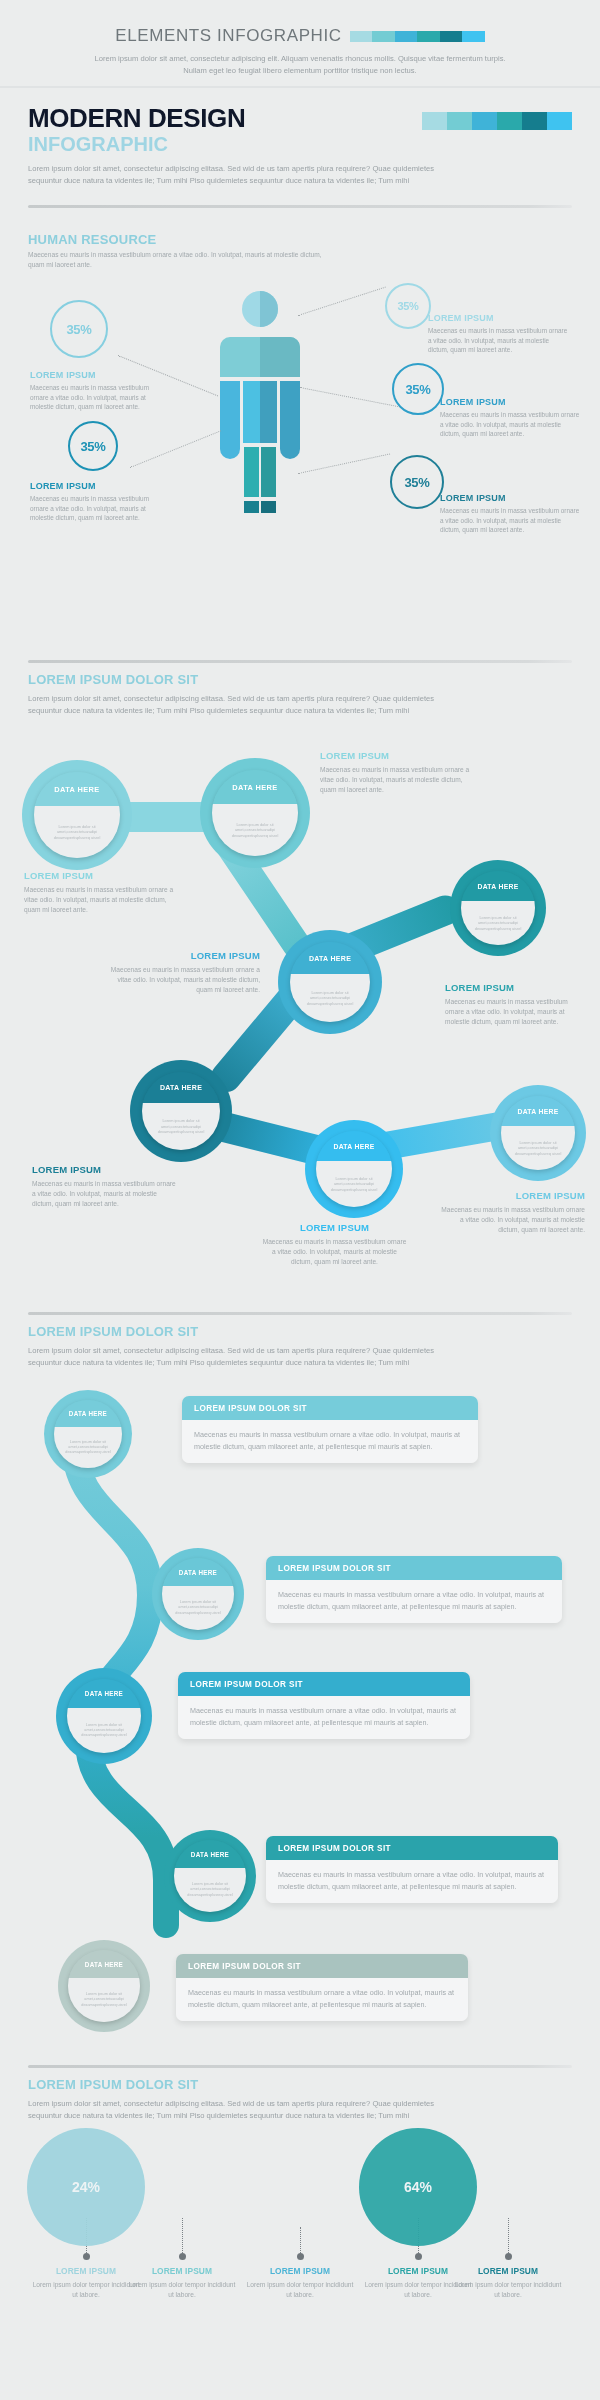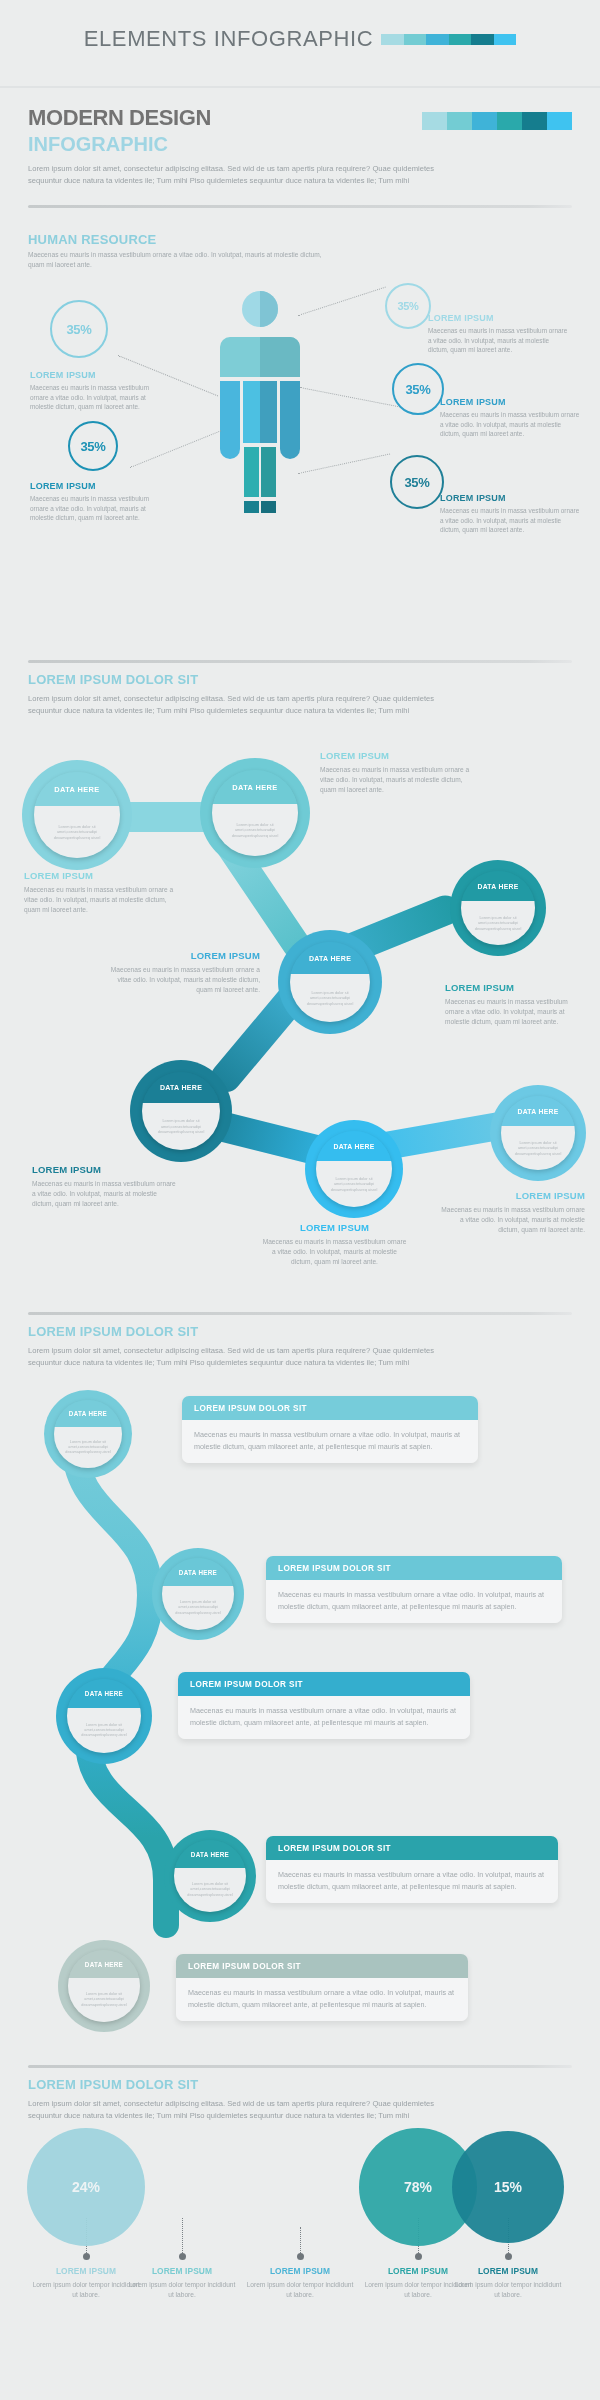--- a/index.html
+++ b/index.html
@@ -13,28 +13,28 @@
 
   
   .sec { position:absolute; left:0; width:600px; }
   .pad { padding-left:28px; padding-right:28px; }
   .rule { height:3px; background:linear-gradient(to right,#c6cacb,#d7dadb 92%,#e4e6e7); border-radius:2px; }
 
   
   #topbar { top:0; height:88px; background:#ebeded; border-bottom:2px solid #e0e3e4; }
   #topbar-inner { padding-top:26px; text-align:center; }
   .eltitle-row { display:flex; align-items:center; justify-content:center; gap:8px; }
-  .eltitle { font-size:22px; letter-spacing:0.6px; color:#6f777b; font-weight:400; }
+  .eltitle { font-size:17px; letter-spacing:0.6px; color:#6f777b; font-weight:400; }
   .swatches { display:flex; height:11px; width:135px; }
   .swatches i { flex:1; display:block; }
   .subtext { margin:7px auto 0; width:420px; font-size:7.6px; line-height:12.2px; color:#9ba2a6; }
 
   
   #mdhead { top:92px; height:108px; }
-  #mdhead .big { font-size:22px; font-weight:bold; color:#737373; letter-spacing:-0.4px; line-height:28px;}
+  #mdhead .big { font-size:26px; font-weight:bold; color:#0f172a; letter-spacing:-0.4px; line-height:28px;}
   #mdhead .big2 { font-size:20px; font-weight:bold; color:#9fd5e3; letter-spacing:0px; line-height:22px; margin-top:1px;}
   .headrow { display:flex; align-items:flex-start; justify-content:space-between; padding-top:12px;}
   .bigswatch { display:flex; height:18px; width:150px; margin-top:8px; }
   .bigswatch i { flex:1; display:block; }
   .leadtext { font-size:7.6px; line-height:12px; color:#9ba2a6; margin-top:8px; width:430px;}
 
   
   .bandrule { margin:0 28px; }
   .sectitle { font-size:13px; font-weight:bold; color:#8fd0dd; letter-spacing:0.2px; margin-top:9px;}
   .secbody { font-size:7.6px; line-height:12px; color:#9ba2a6; margin-top:6px; width:430px;}
@@ -110,20 +110,21 @@
       <div class="eltitle">ELEMENTS INFOGRAPHIC</div>
       <div class="swatches" id="topSwatches">
           <i style="background: rgb(166, 219, 227);"></i>
           <i style="background: rgb(115, 204, 211);"></i>
           <i style="background: rgb(63, 179, 216);"></i>
           <i style="background: rgb(42, 169, 171);"></i>
           <i style="background: rgb(21, 125, 142);"></i>
           <i style="background: rgb(63, 195, 240);"></i>
         </div>
     </div>
+    <div class="subtext">Lorem ipsum dolor sit amet, consectetur adipiscing elit. Aliquam venenatis rhoncus mollis. Quisque vitae fermentum turpis. Nullam eget leo feugiat libero elementum porttitor tristique non lectus.</div>
   </div>
 </div>
 
 <div class="sec" id="mdhead">
   <div class="pad">
     <div class="headrow">
       <div>
         <div class="big">MODERN DESIGN</div>
         <div class="big2">INFOGRAPHIC</div>
       </div>
@@ -424,24 +425,21 @@
     <div class="secbody">Lorem ipsum dolor sit amet, consectetur adipiscing elitasa. Sed wid de us tam apertis plura requirere? Quae quidemietes sequuntur duce natura ta videntes ile; Tum mihi Piso quidemietes sequuntur duce natura ta videntes ile; Tum mihi</div>
   </div>
 </div>
 
 <div class="sec" id="venn">
   <div id="vennCircles" style="position:absolute; left:0; top:0; width:600px; height:180px;">
       <div class="vcircle" style="left: 27px; top: 78px; width: 118px; height: 118px; background: rgb(159, 212, 222); opacity: 0.93; font-size: 14px; z-index: 2;">
         <span>24%</span>
       </div>
       <div class="vcircle" style="left: 359px; top: 78px; width: 118px; height: 118px; background: rgb(43, 165, 166); opacity: 0.93; font-size: 14px; z-index: 2;">
-        <span>78%</span>
-      </div>
-      <div class="vcircle" style="left: 452px; top: 81px; width: 112px; height: 112px; background: rgb(26, 130, 147); opacity: 0.93; font-size: 14px; z-index: 2;">
-        <span>15%</span>
+        <span>64%</span>
       </div>
     </div>
   <div id="vennLabels" style="position:absolute; left:0; top:180px; width:600px; height:160px;">
       <div class="vlead" style="left: 86px; top: -12px; height: 35px;"></div>
       <div class="vdot" style="left: 82.5px; top: 23px;"></div>
       <div class="vlabel c" style="left: 31px; top: 36px;">
         <div class="t" style="color: rgb(159, 212, 222);">LOREM IPSUM</div>
         <div class="d">Lorem ipsum dolor tempor incididunt ut labore.</div>
       </div>
       <div class="vlead" style="left: 182px; top: -12px; height: 35px;"></div>

